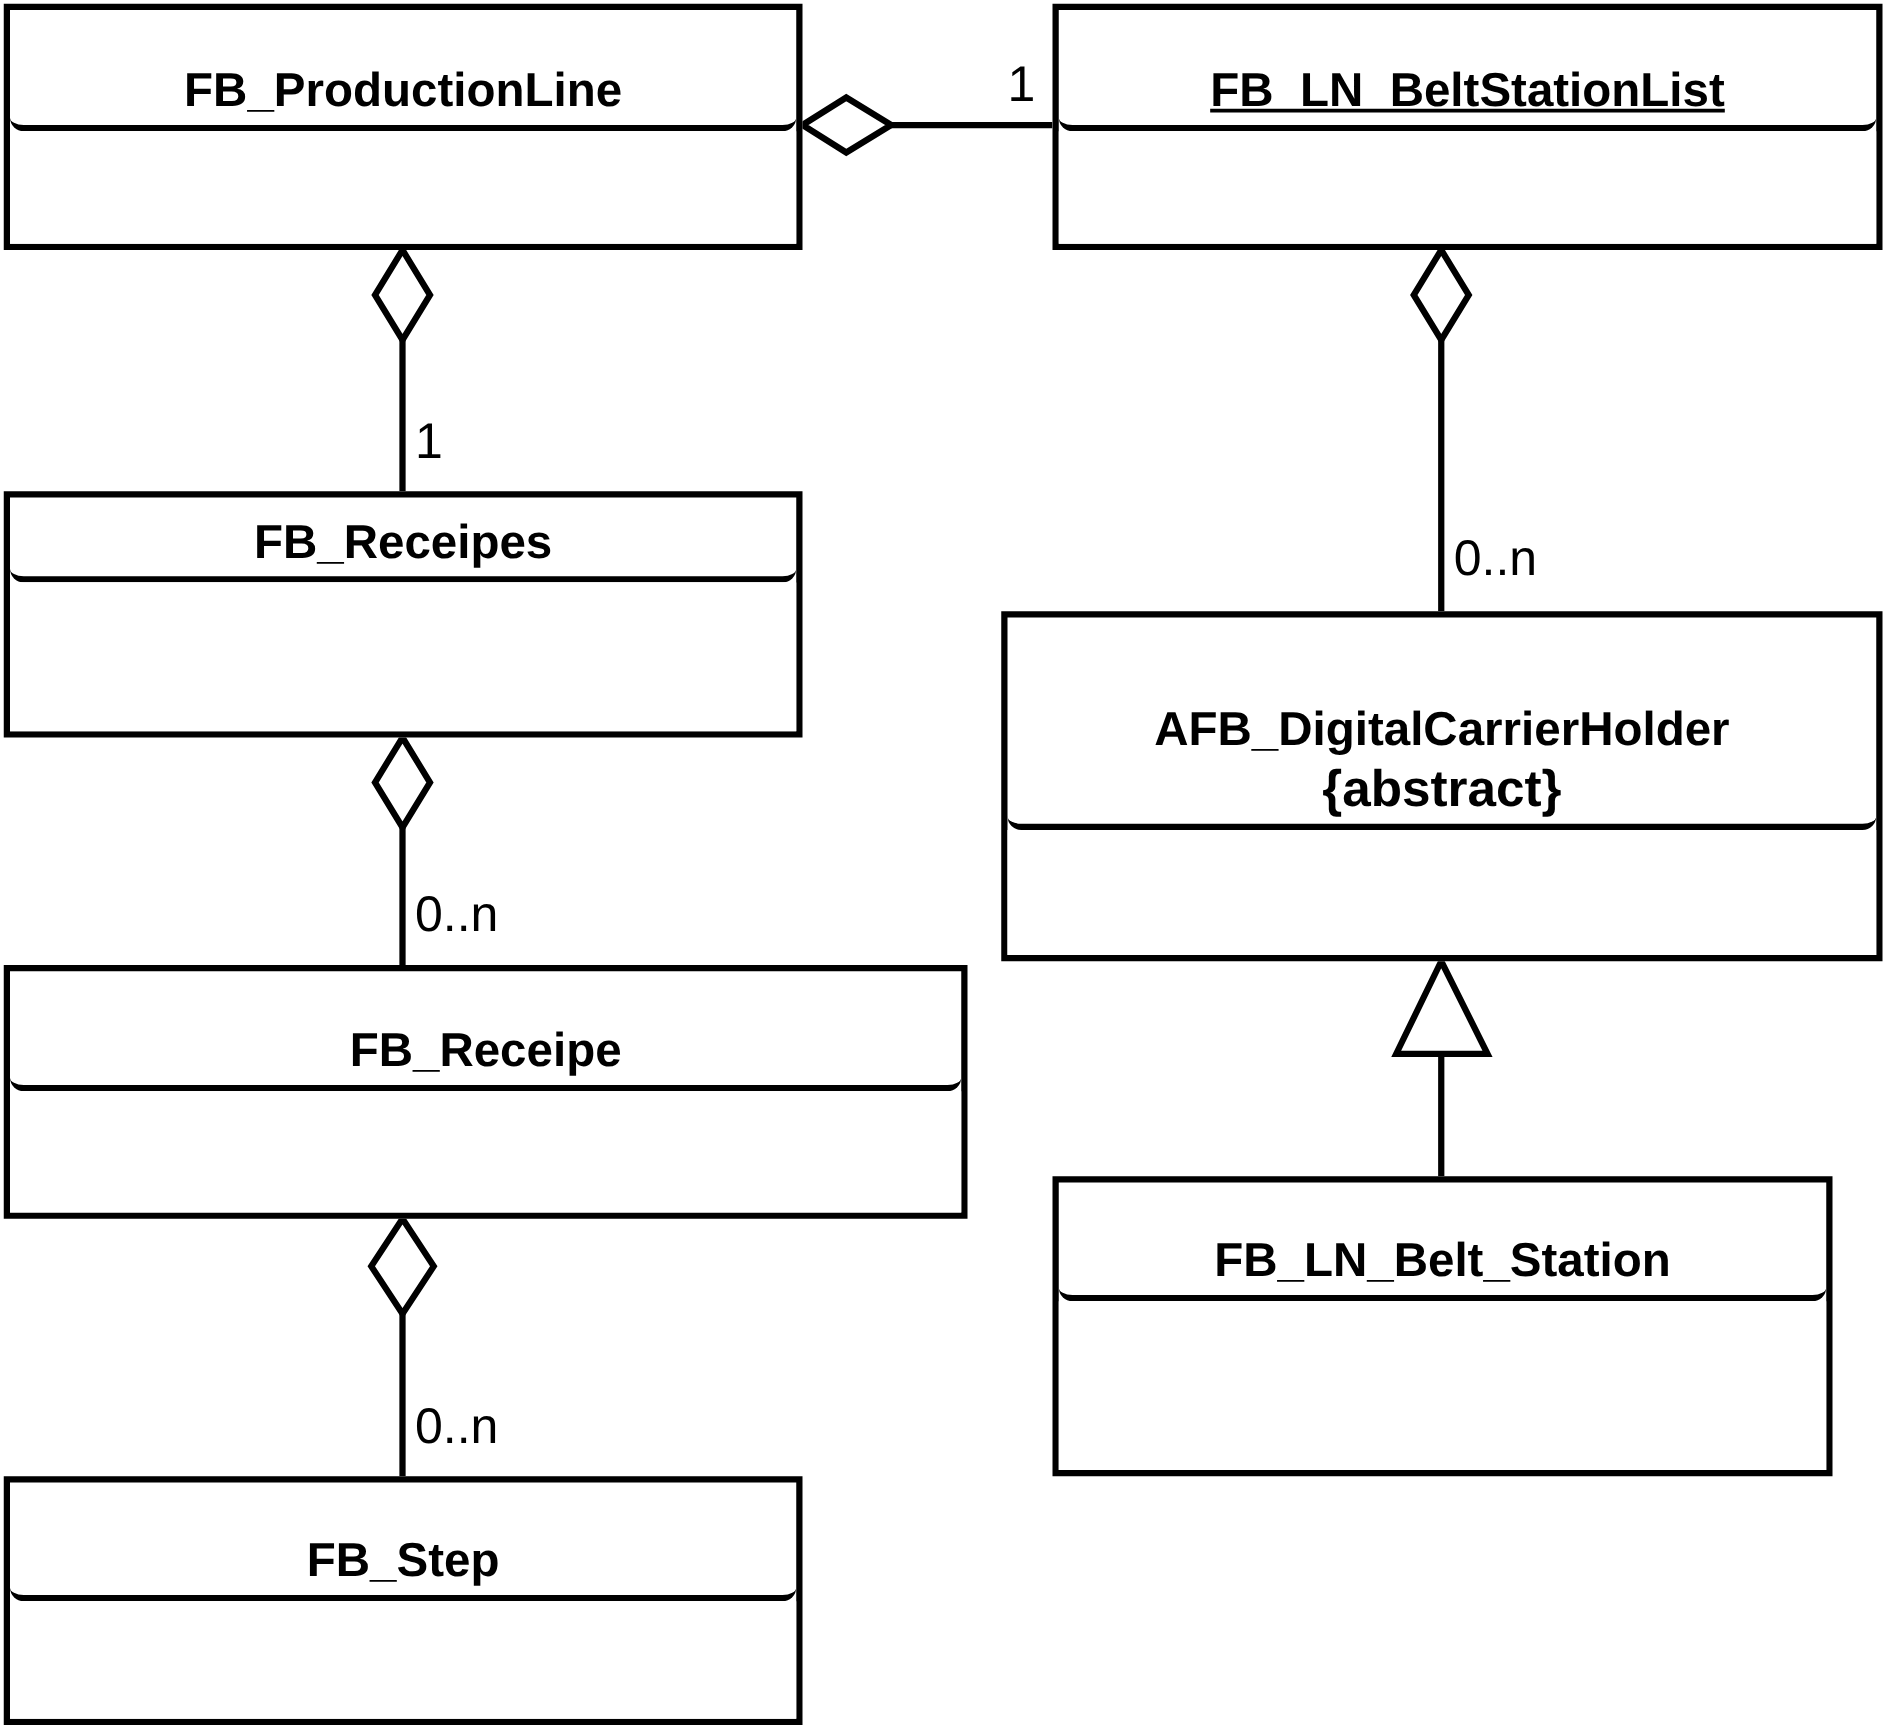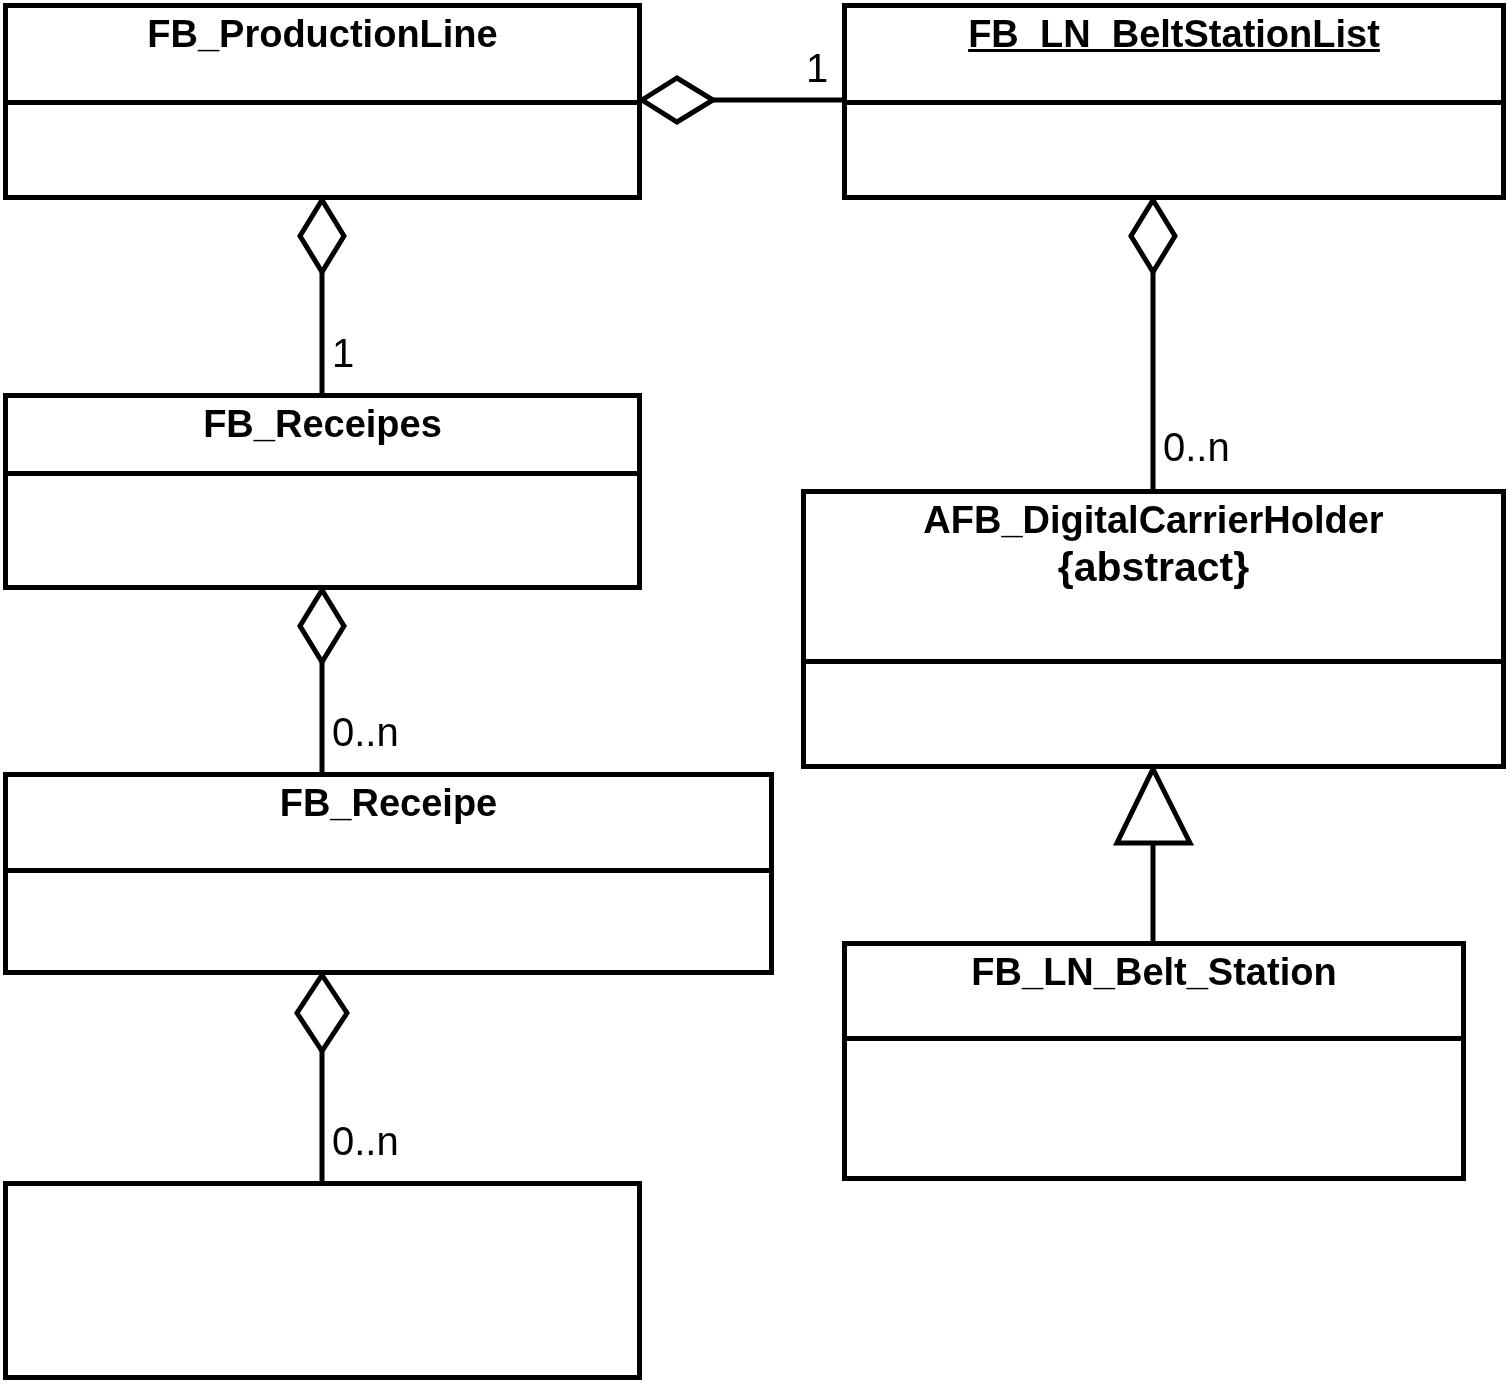--- a/index.html
+++ b/index.html
@@ -28,29 +28,30 @@
     border: 5px solid #000000;
     background: #ffffff;
     display: flex;
     flex-direction: column;
   }
   .uml-title {
     box-sizing: border-box;
     display: flex;
     flex-direction: column;
     align-items: center;
-    justify-content: flex-start;
+    justify-content: flex-end;
     font-weight: bold;
     font-size: 38px;
     color: #000000;
     line-height: 1.18;
     text-align: center;
     border-bottom: 5px solid #000000;
     padding: 4px 0;
     white-space: nowrap;
+    border-radius: 11px;
   }
   .uml-title .stereo {
     font-weight: bold;
     font-size: 41px;
   }
   .uml-attrs {
     flex: 1 1 auto;
     background: #ffffff;
   }
   .mult-label {
@@ -109,21 +110,21 @@
   </div>
 
   <div class="uml-class" style="left:842px; top:3px; width:664px; height:197px;text-decoration:underline;">
     <div class="uml-title" style="height:97px;">
       <span>FB_LN_BeltStationList</span>
     </div>
     <div class="uml-attrs"></div>
   </div>
 
   <div class="uml-class" style="left:3px; top:393px; width:639px; height:197px;">
-    <div class="uml-title" style="height:78px;">
+    <div class="uml-title" style="height:68px;">
       <span>FB_Receipes</span>
     </div>
     <div class="uml-attrs"></div>
   </div>
 
   <div class="uml-class" style="left:801px; top:489px; width:705px; height:280px;">
     <div class="uml-title" style="height:170px;">
       <span>AFB_DigitalCarrierHolder</span>
       <span class="stereo">{abstract}</span>
     </div>
@@ -138,20 +139,23 @@
   </div>
 
   <div class="uml-class" style="left:842px; top:941px; width:624px; height:240px;">
     <div class="uml-title" style="height:95px;">
       <span>FB_LN_Belt_Station</span>
     </div>
     <div class="uml-attrs"></div>
   </div>
 
   <div class="uml-class" style="left:3px; top:1181px; width:639px; height:199px;">
+    <div class="uml-title" style="height:95px;">
+      <span>FB_Step</span>
+    </div>
     <div class="uml-attrs"></div>
   </div>
 
   <div class="mult-label" style="left:806px; top:48px;">1</div>
 
   <div class="mult-label" style="left:332px; top:333px;">1</div>
 
   <div class="mult-label" style="left:332px; top:712px;">0..n</div>
 
   <div class="mult-label" style="left:332px; top:1121px;">0..n</div>

